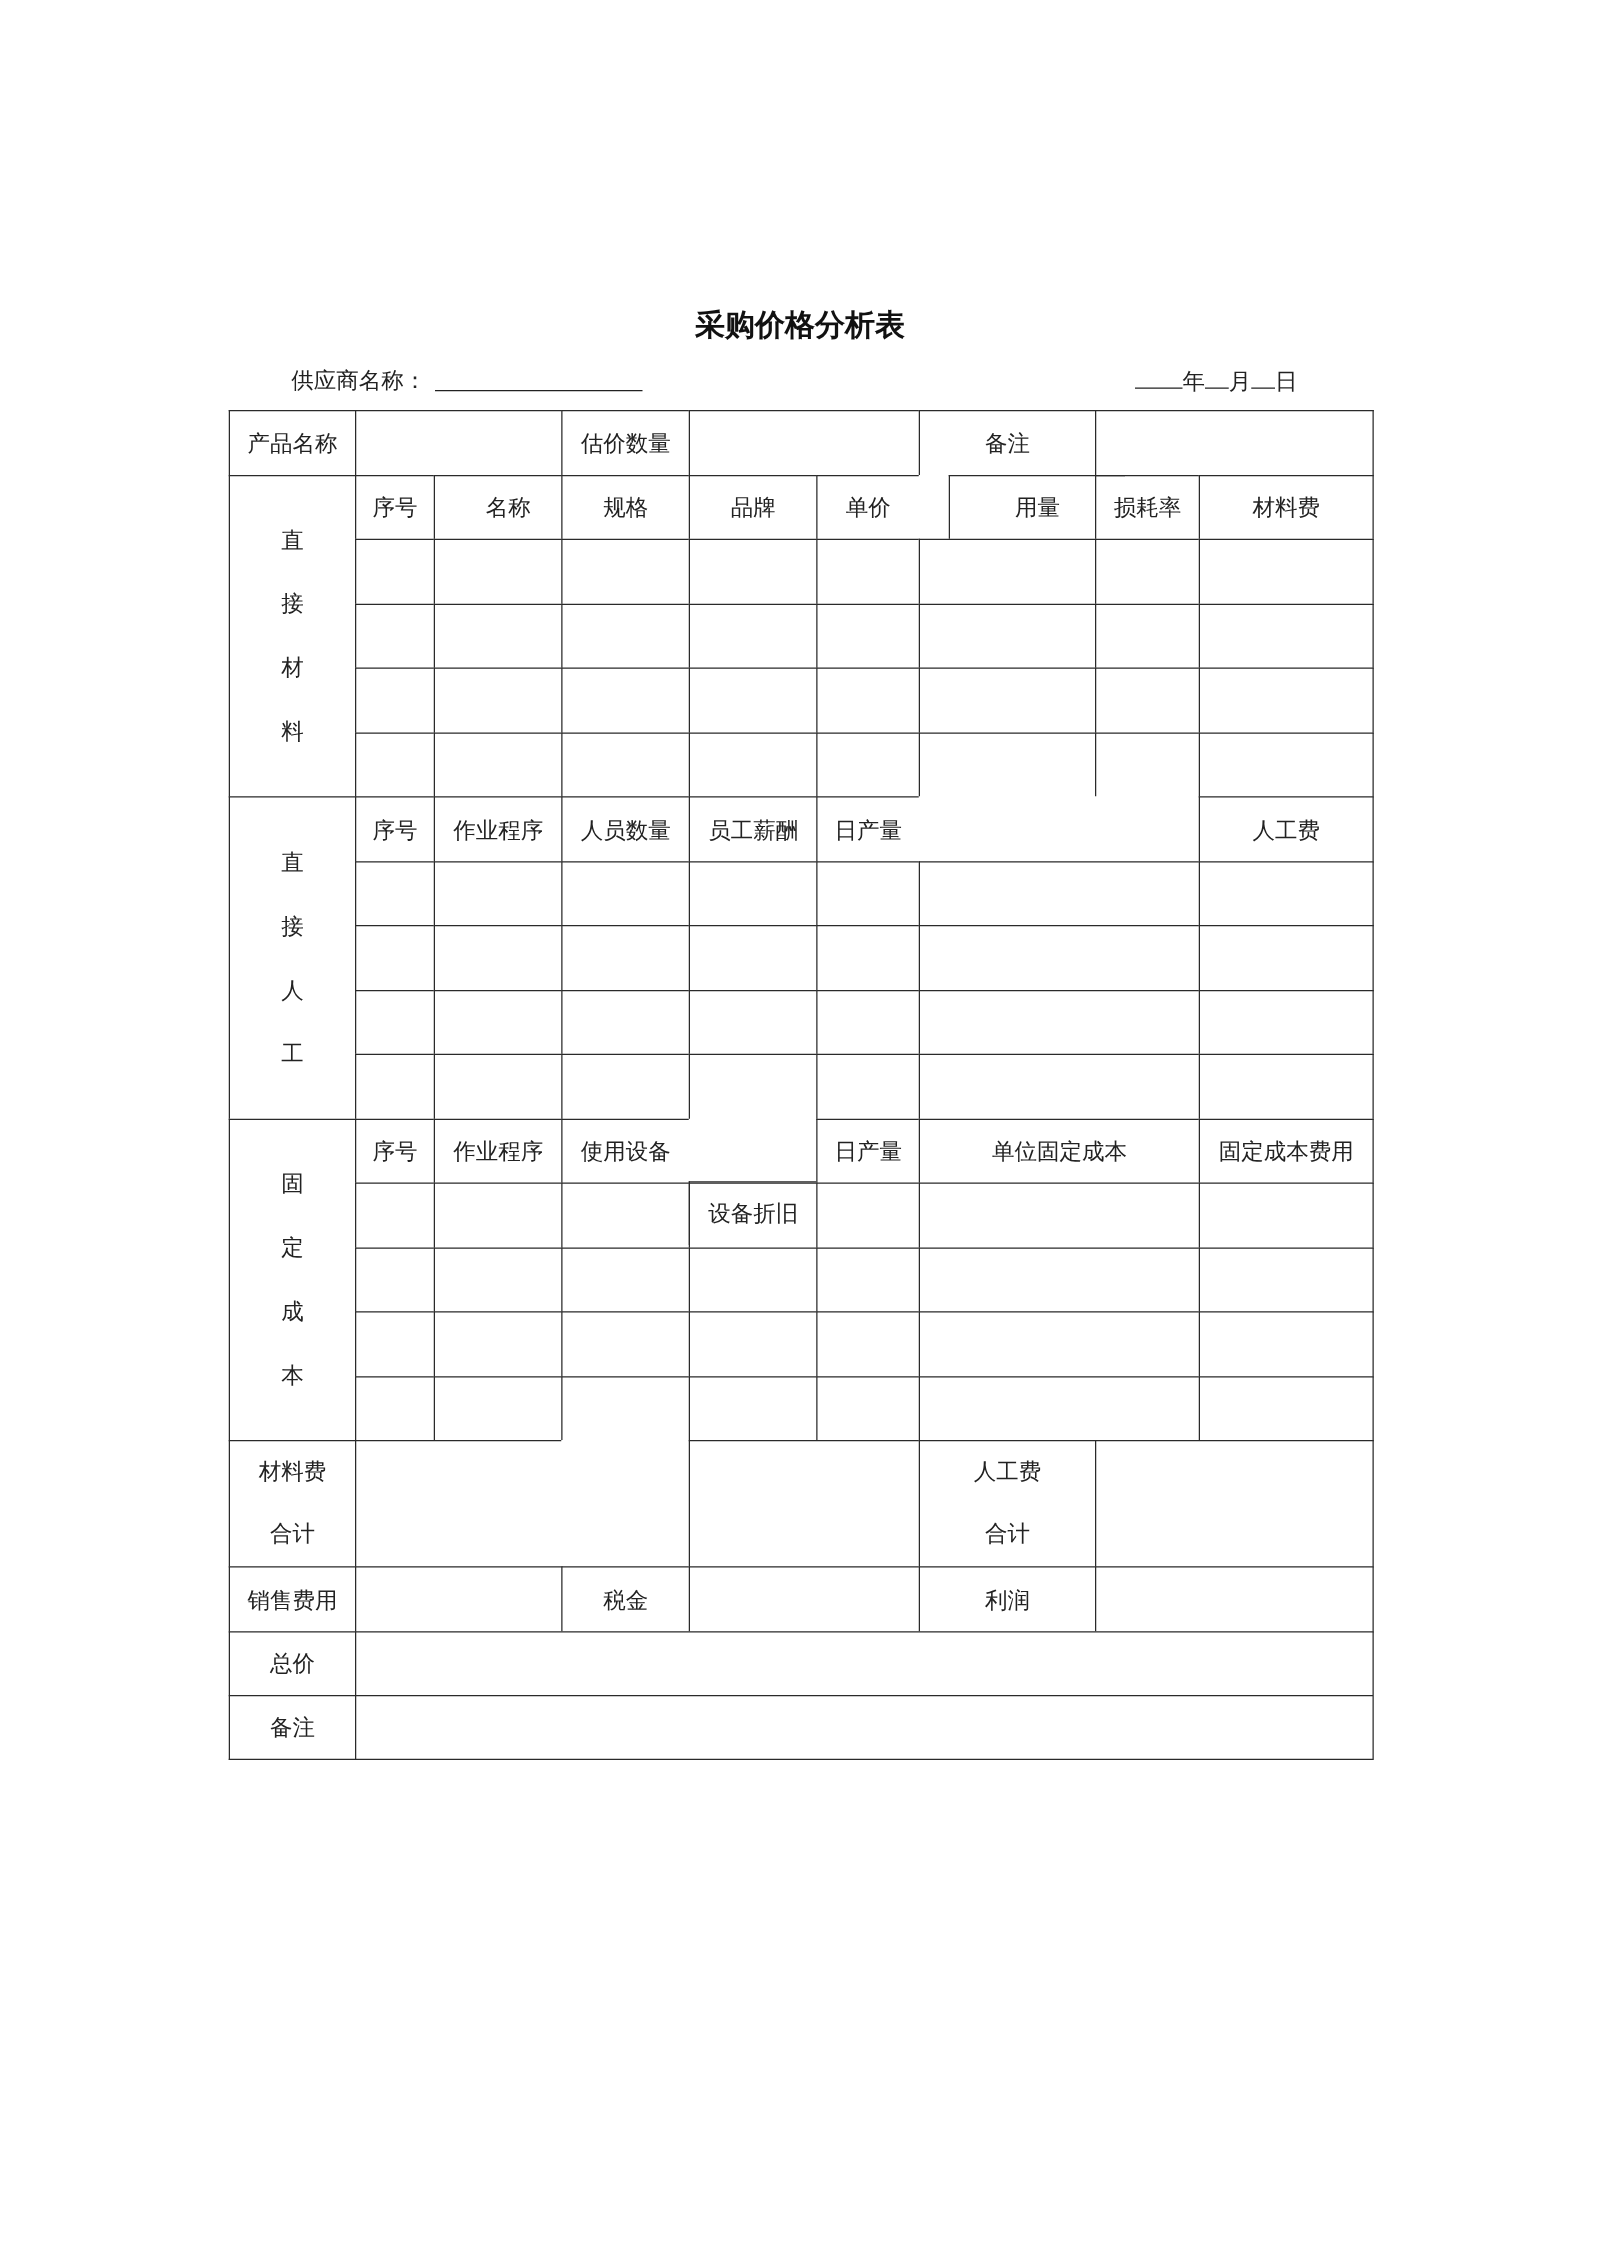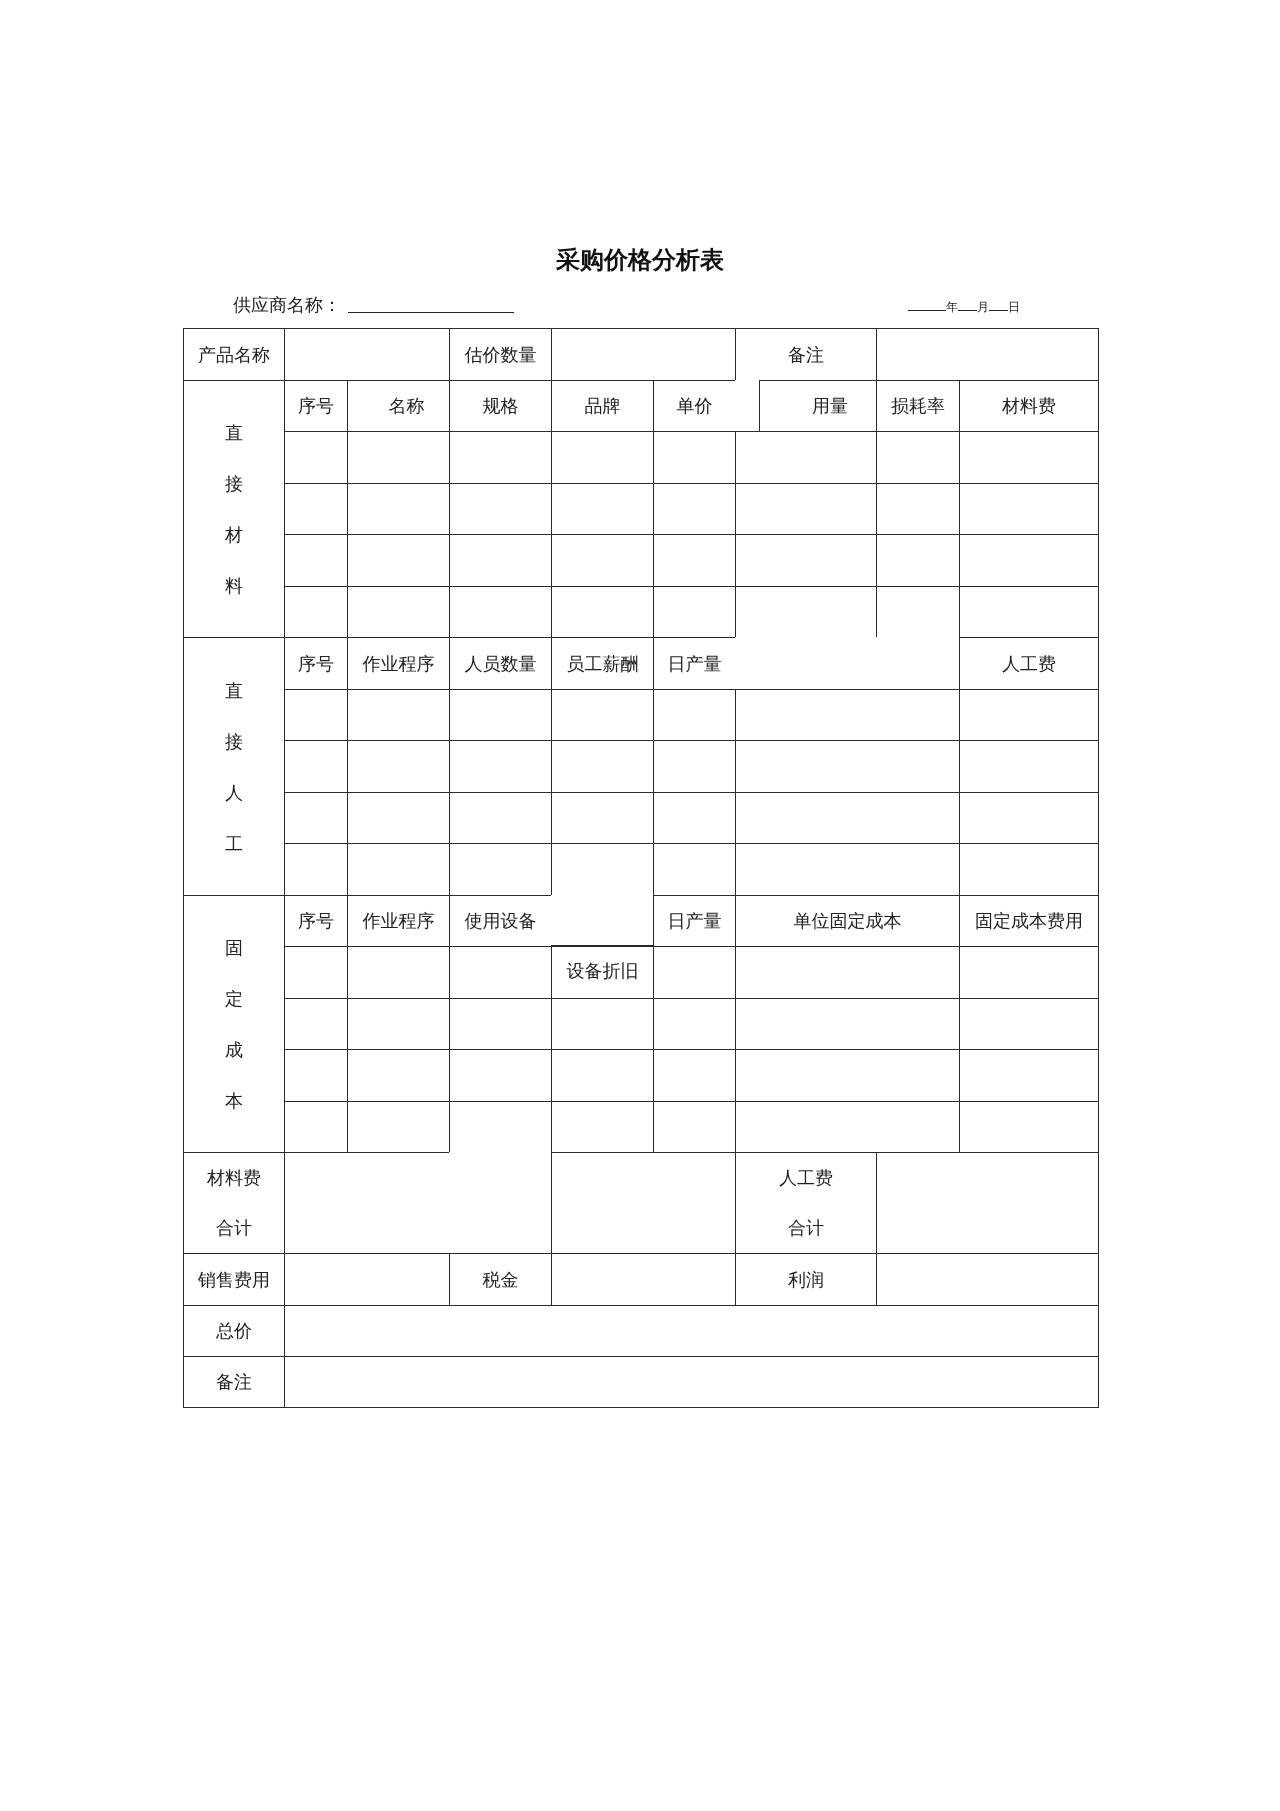--- a/index.html
+++ b/index.html
@@ -2,21 +2,21 @@
 <html><head>
 <meta charset="utf-8">
 <style>
   html, body { margin: 0; padding: 0; background: #ffffff; }
   body { width: 1280px; height: 1811px; position: relative; overflow: hidden;
          font-family: "DejaVu Serif", "Liberation Serif", serif; color: #222; }
   .title { position: absolute; left: 0; width: 1280px; top: 200px; height: 40px;
            text-align: center; font-size: 24px; font-weight: bold; line-height: 40px; color: #111; margin-top: 40px; }
   .supplier { position: absolute; left: 233px; top: 292px; font-size: 18px; line-height: 26px; }
   .supplier-line { position: absolute; left: 348px; top: 312px; width: 166px; border-bottom: 1px solid #222; }
-  .date { position: absolute; left: 908px; top: 292px; font-size: 12px; line-height: 26px; white-space: nowrap; }
+  .date { position: absolute; left: 908px; top: 292px; font-size: 18px; line-height: 26px; white-space: nowrap; }
   .date .blank { display: inline-block; border-bottom: 1px solid #222; height: 18px; vertical-align: baseline; }
   .grid { position: absolute; left: 0; top: 0; width: 1280px; height: 1811px; }
   .cell { position: absolute; box-sizing: border-box; border-left: 1px solid #2a2a2a; border-top: 1px solid #2a2a2a;
           display: flex; align-items: center; justify-content: center; text-align: center;
           font-size: 18px; color: #222; }
   .cell.r { border-right: 1px solid #2a2a2a; }
   .cell.b { border-bottom: 1px solid #2a2a2a; }
   .vlabel { display: flex; flex-direction: column; align-items: center; justify-content: center; }
   .vlabel span { display: block; height: 51px; line-height: 51px; }
   .two-line { display: flex; flex-direction: column; align-items: center; justify-content: center; }

